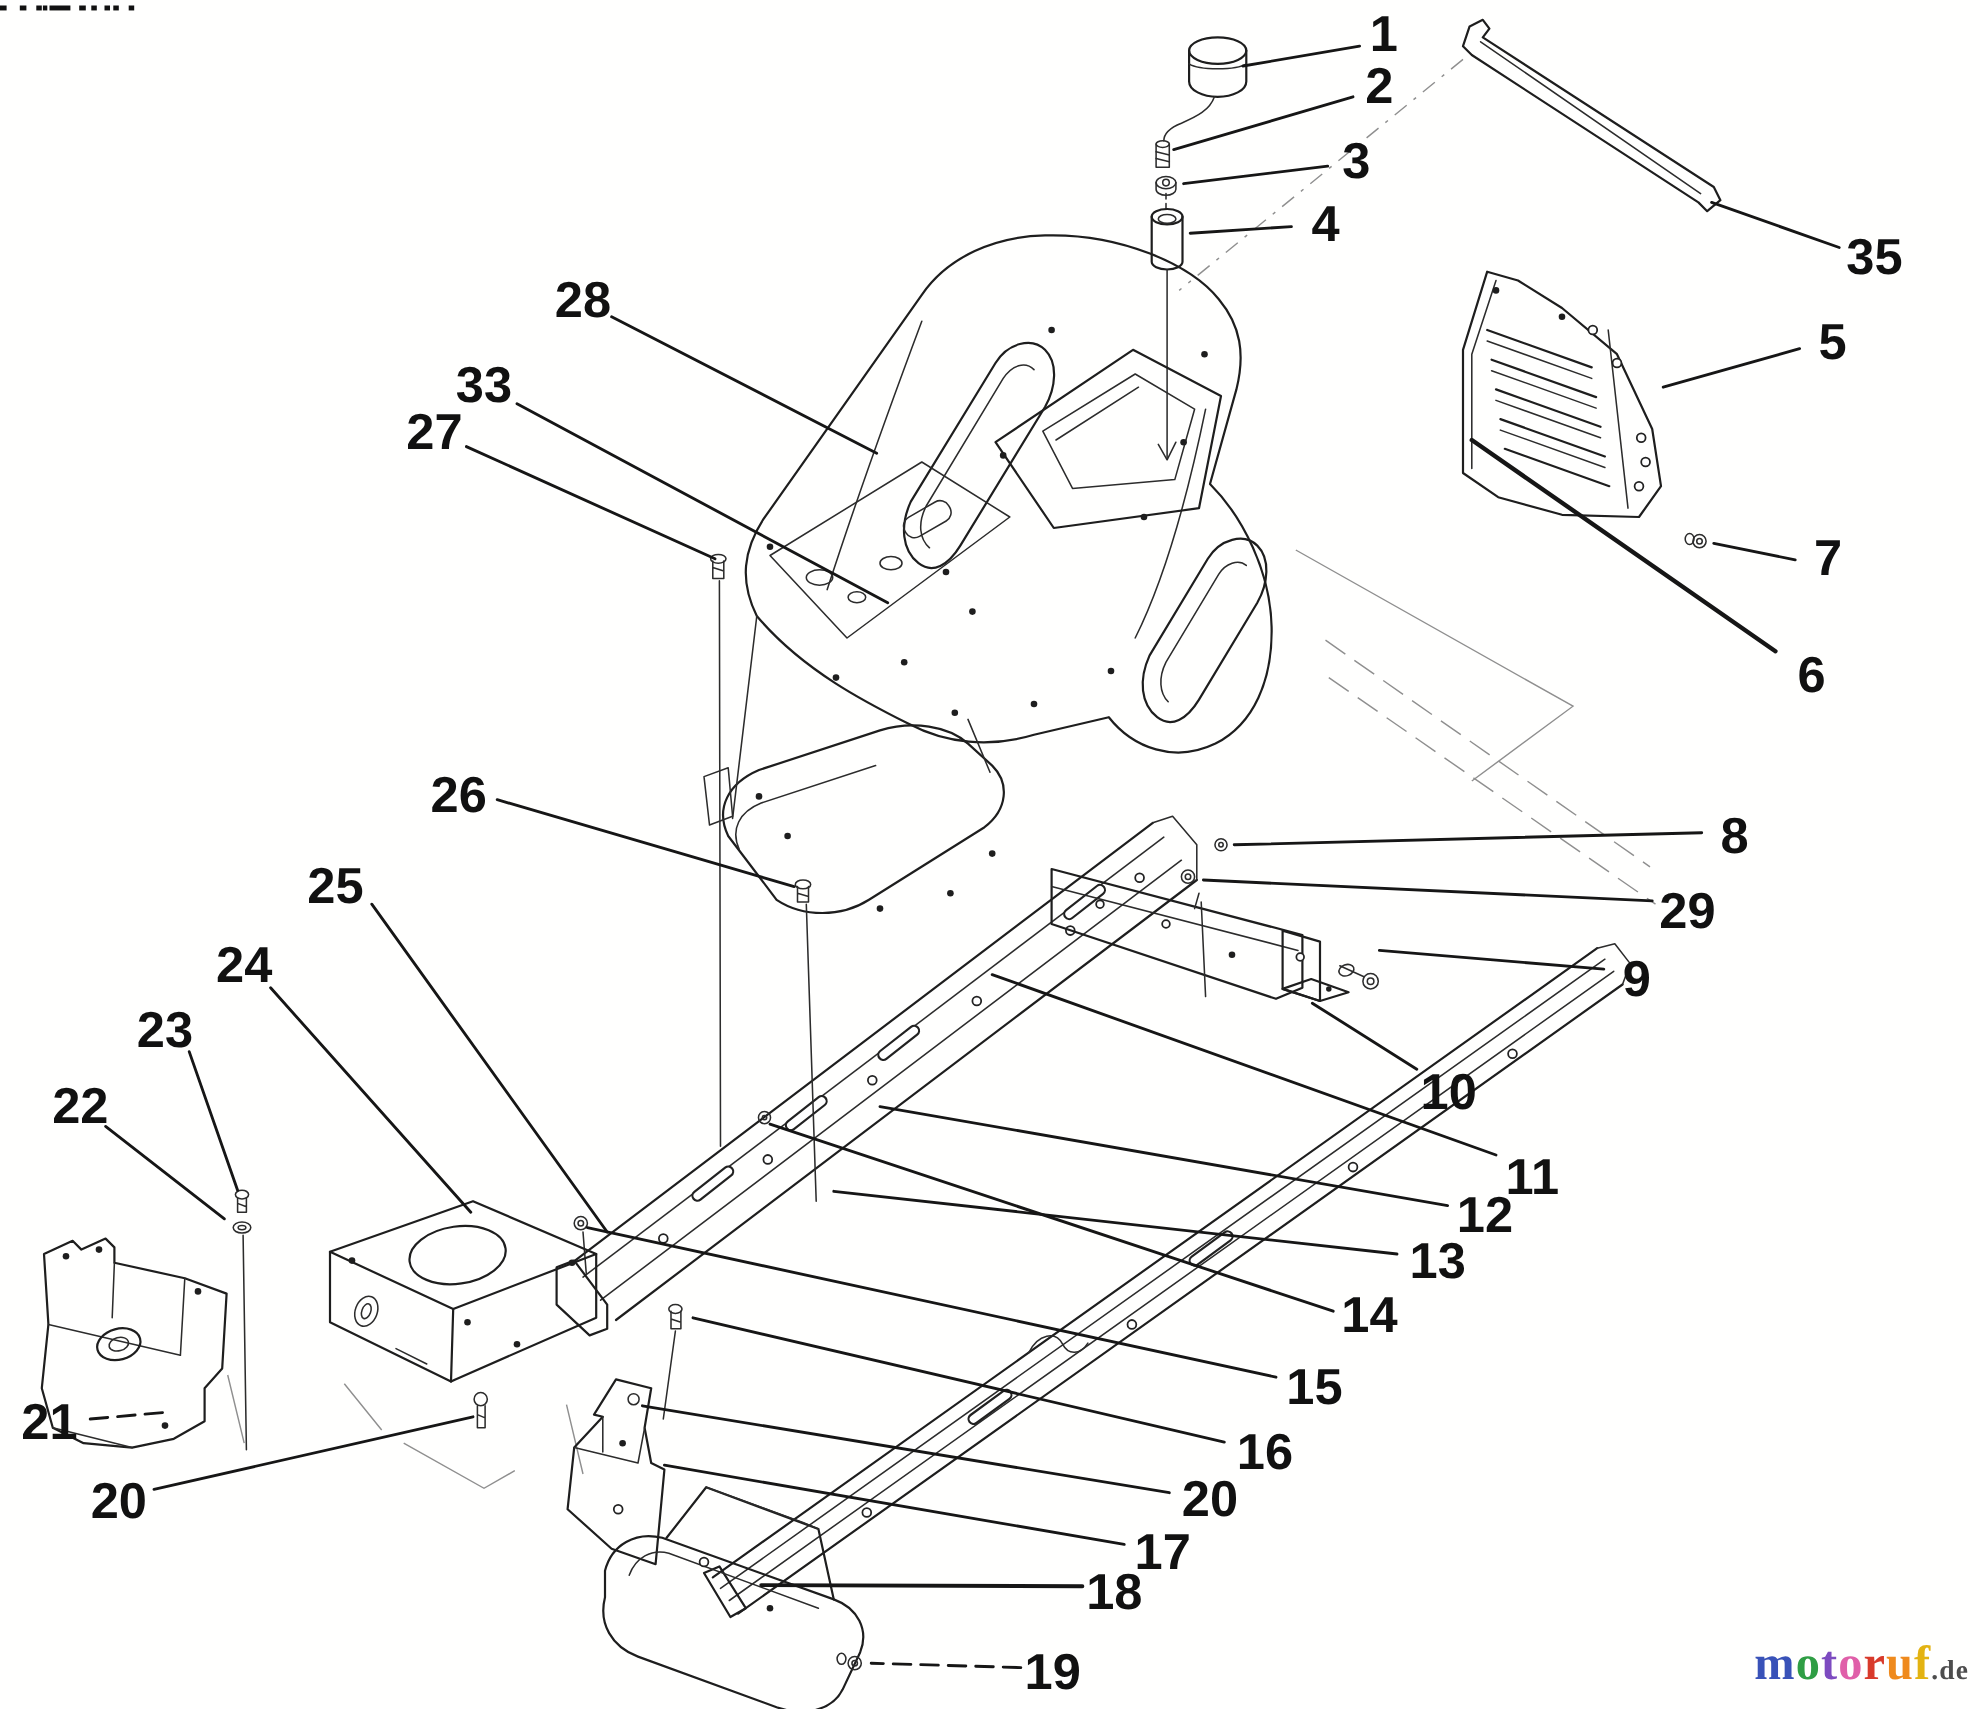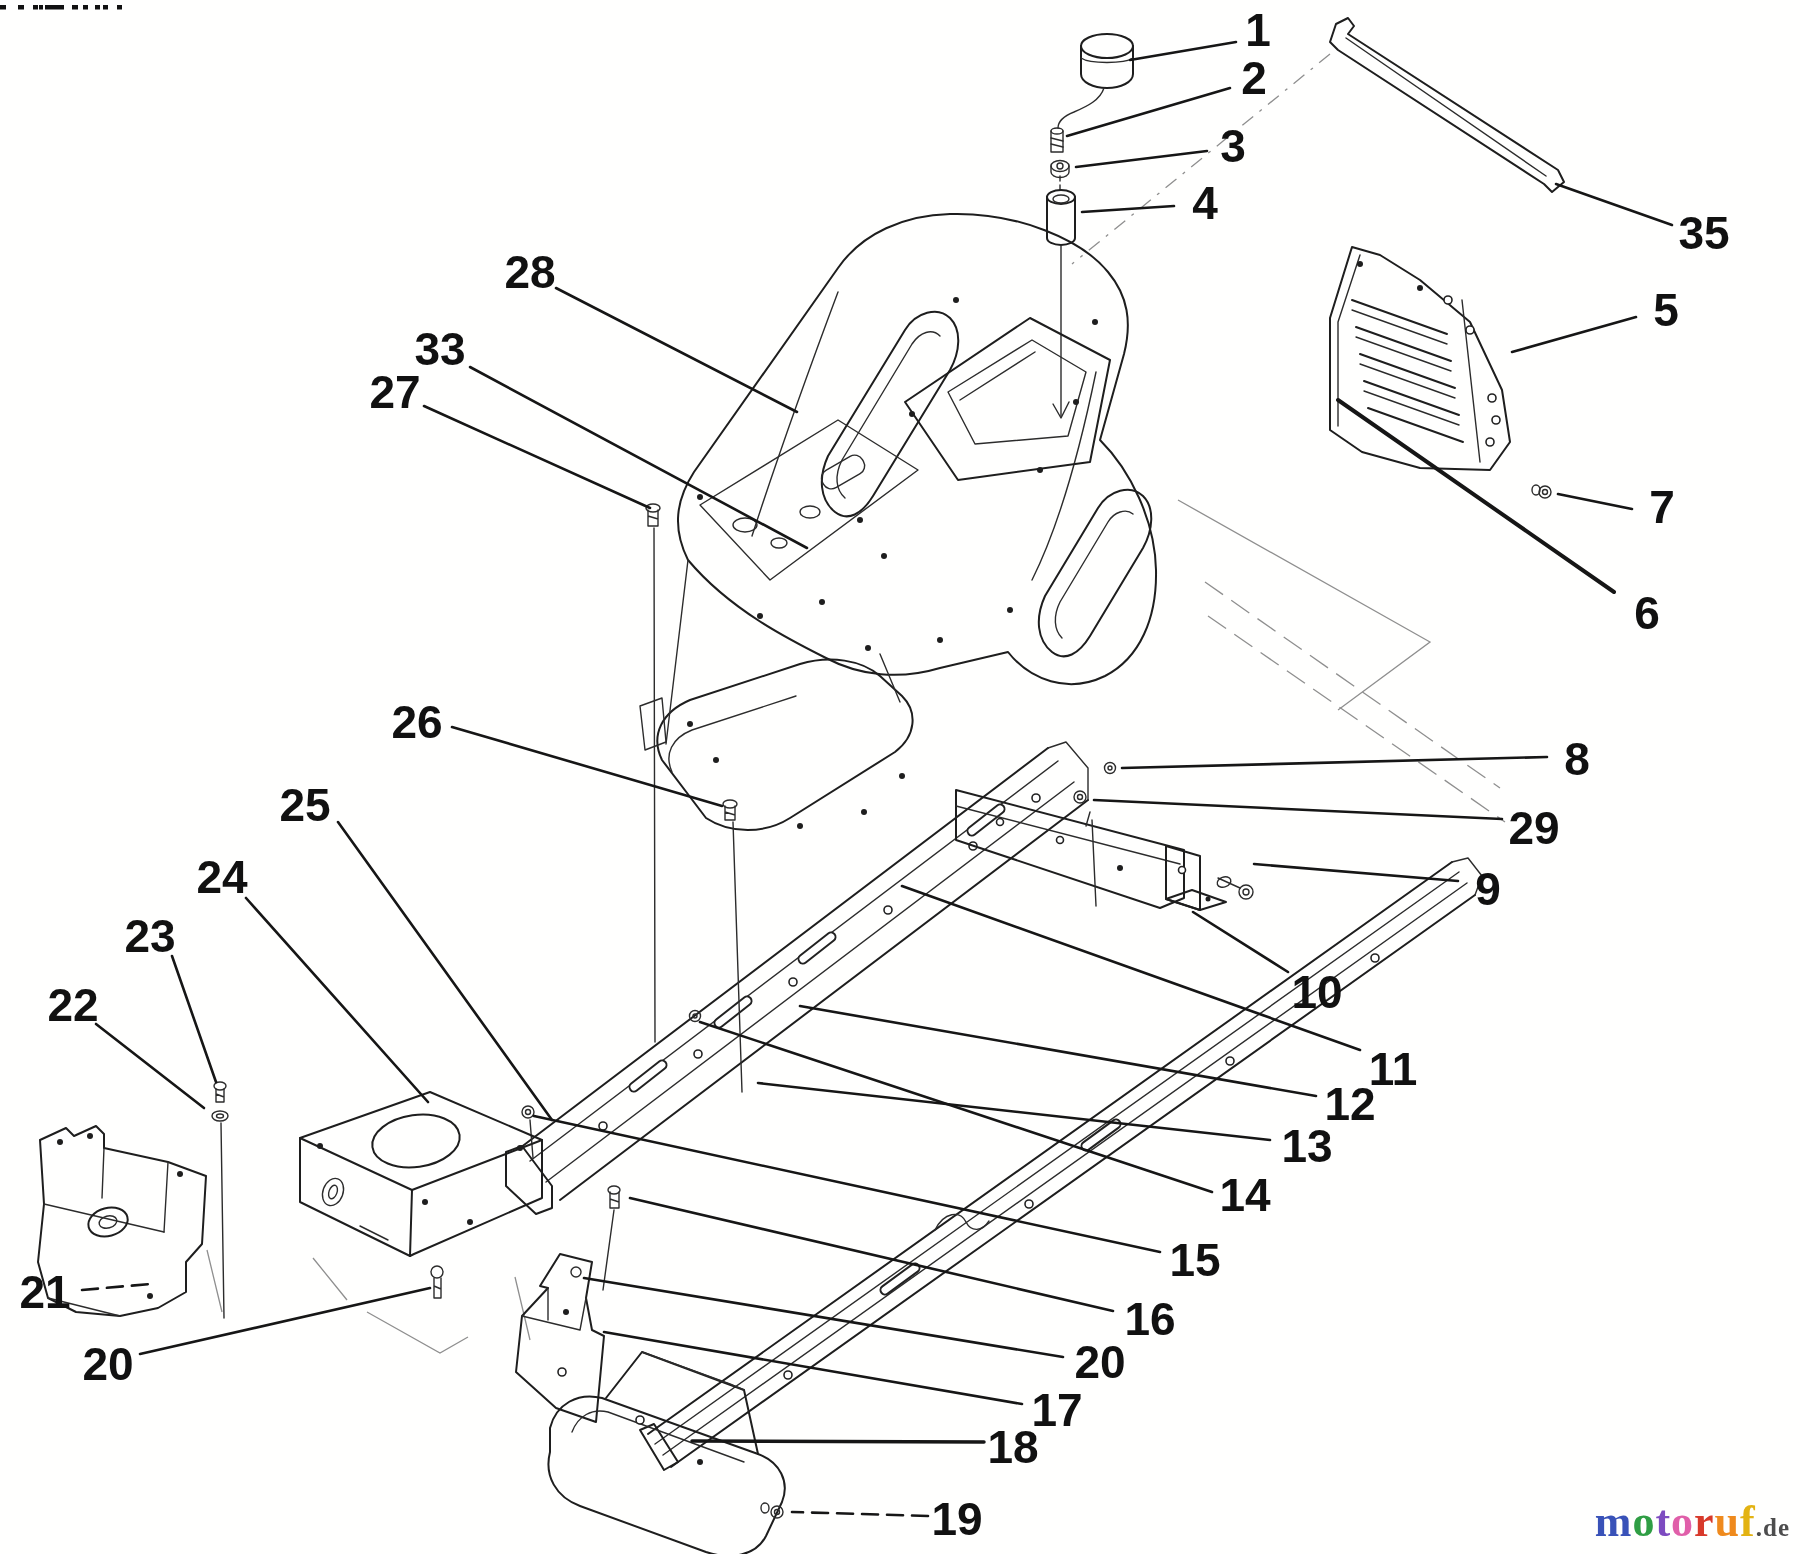--- a/index.html
+++ b/index.html
@@ -8,21 +8,21 @@
   svg{position:absolute;left:0;top:0;}
   .outline{fill:none;stroke:#1e1e1e;stroke-width:2;stroke-linejoin:round;stroke-linecap:round;}
   .thin{fill:none;stroke:#2c2c2c;stroke-width:1.4;stroke-linejoin:round;stroke-linecap:round;}
   .light{fill:none;stroke:#8f8f8f;stroke-width:1.3;}
   .hole{fill:#ffffff;stroke:#222;stroke-width:1.6;}
   .dot{fill:#1e1e1e;stroke:none;}
   .slotO{fill:none;stroke:#222;stroke-width:11;stroke-linecap:round;}
   .slotI{fill:none;stroke:#fff;stroke-width:7;stroke-linecap:round;}
   .callout-label{font:700 46px "Liberation Sans",sans-serif;fill:#111;}
   .leader{fill:none;stroke:#161616;stroke-linecap:round;}
-  .logo{position:absolute;right:10px;bottom:10px;font-family:"Liberation Serif",serif;
+  .logo{position:absolute;right:10px;bottom:20px;font-family:"Liberation Serif",serif;
         font-weight:700;font-size:44px;letter-spacing:1px;text-decoration:none;line-height:1;}
   .logo .suffix{font-size:25px;font-weight:700;}
 </style>
 </head>
 <body>
 
 <div class="stage">
 <svg width="1800" height="1554" viewBox="0 0 1800 1554">
 
   <g id="marks-layer">

